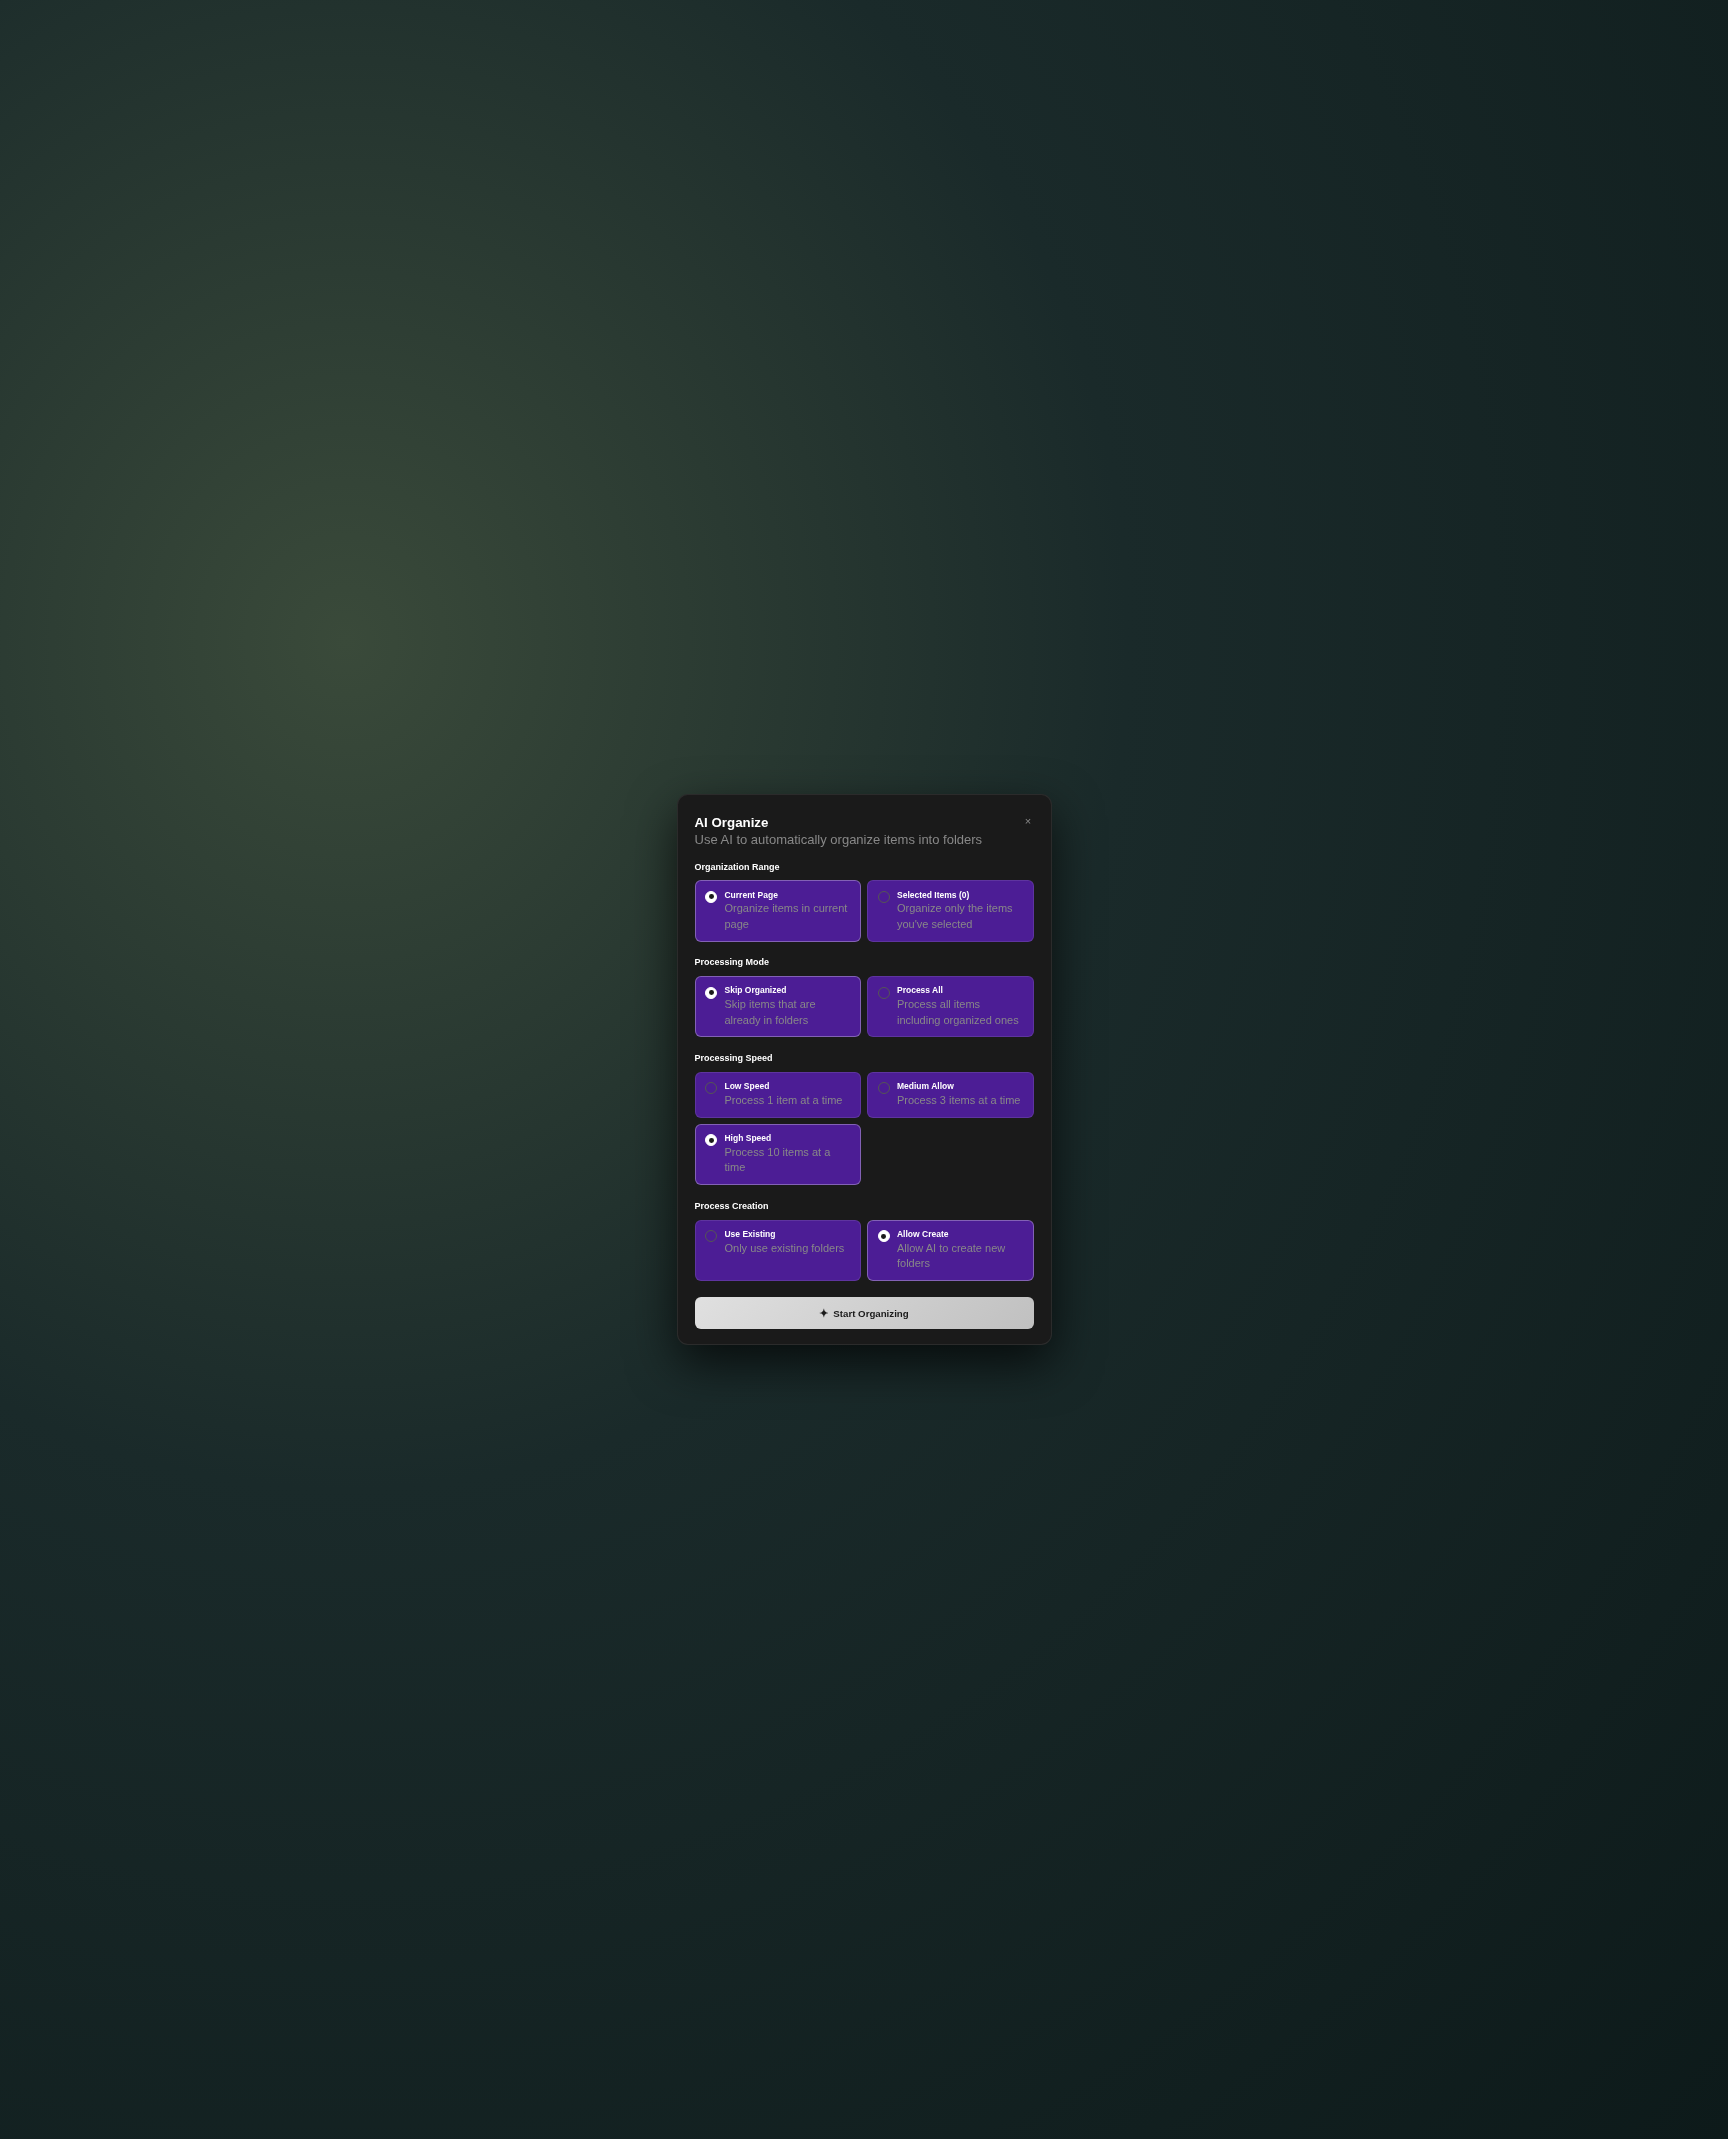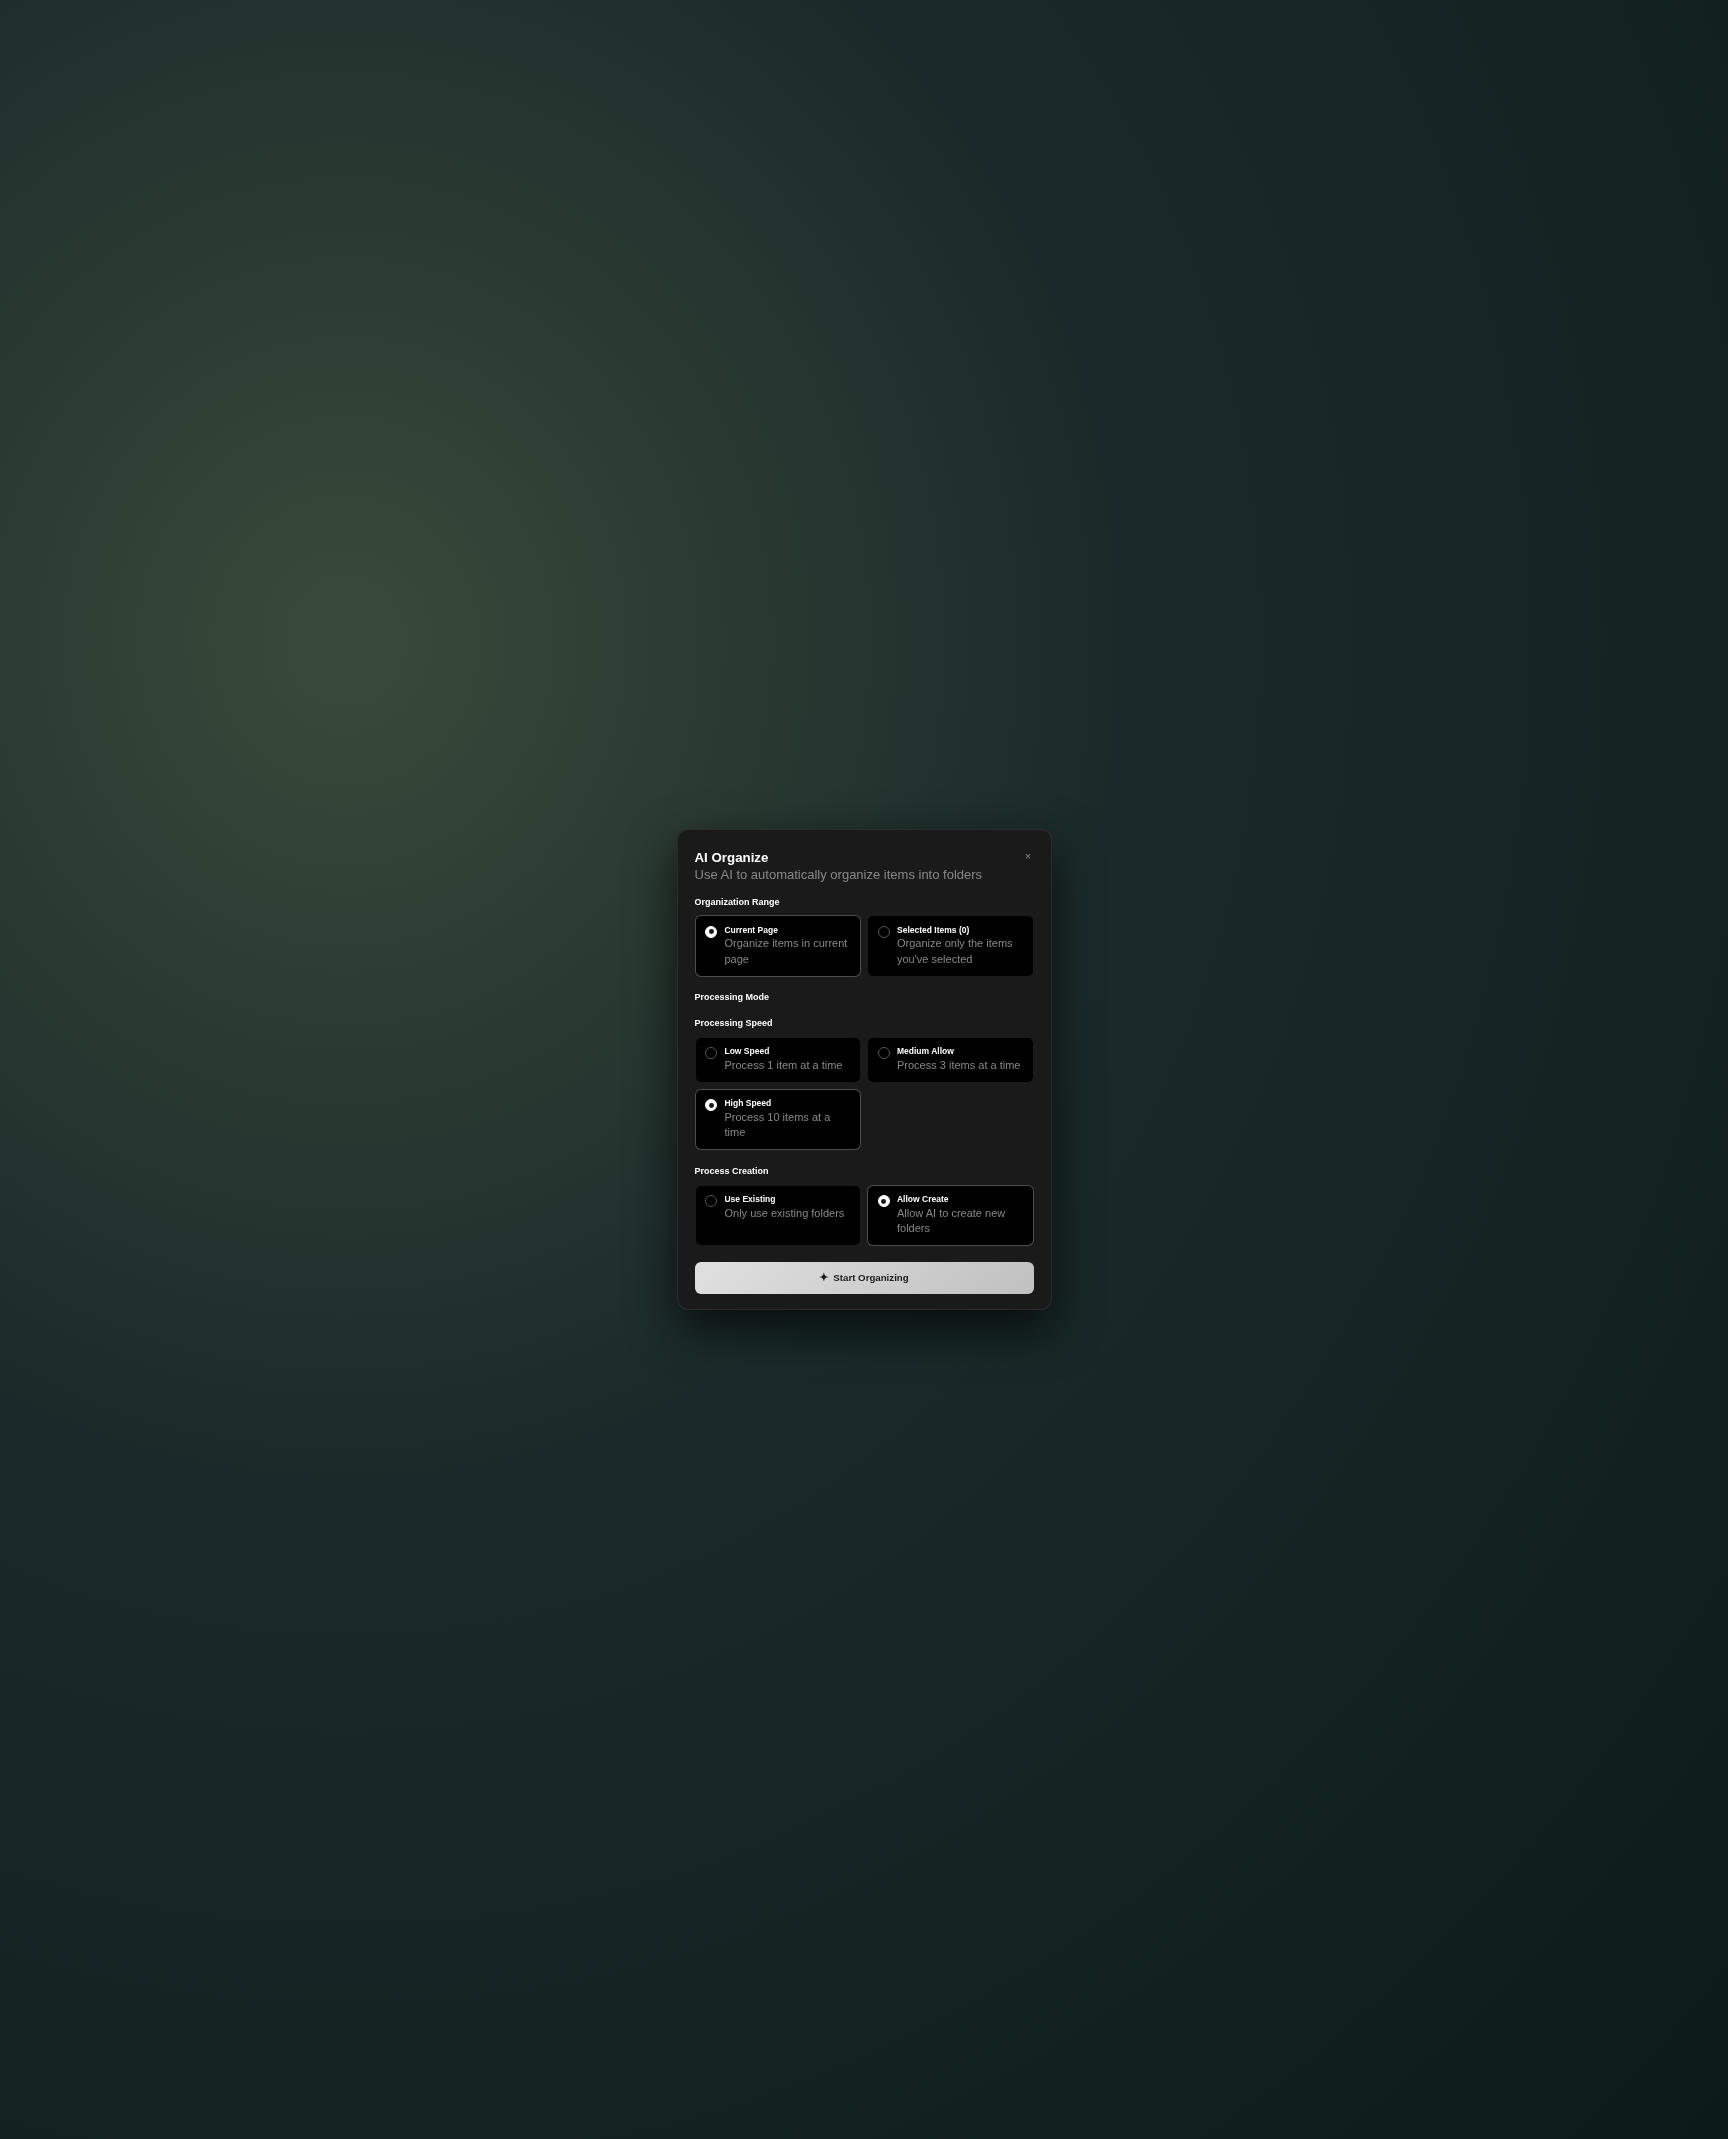--- a/index.html
+++ b/index.html
@@ -65,21 +65,21 @@
       margin-bottom: 15.7px;
     }
 
     .options-grid {
       display: grid;
       grid-template-columns: 1fr 1fr;
       gap: 6px;
     }
 
     .option-card {
-      background: #000000;
+      background: #4c1d95;
       border: 0.6px solid rgba(255,255,255,0.1);
       border-radius: 6px;
       padding: 8.5px 9.7px;
       display: flex;
       align-items: flex-start;
       gap: 7.3px;
       cursor: pointer;
       transition: border-color 0.15s;
     }
 
@@ -183,20 +183,38 @@
         <div class="option-text">
           <div class="option-label">Selected Items (0)</div>
           <div class="option-desc">Organize only the items you've selected</div>
         </div>
       </div>
     </div>
   </div>
 
   <div class="section">
     <div class="section-title">Processing Mode</div>
+    <div class="options-grid">
+      <div class="option-card selected">
+        <div class="radio-outer">
+          <div class="radio-inner"></div>
+        </div>
+        <div class="option-text">
+          <div class="option-label">Skip Organized</div>
+          <div class="option-desc">Skip items that are already in folders</div>
+        </div>
+      </div>
+      <div class="option-card">
+        <div class="radio-outer"></div>
+        <div class="option-text">
+          <div class="option-label">Process All</div>
+          <div class="option-desc">Process all items including organized ones</div>
+        </div>
+      </div>
+    </div>
   </div>
 
   <div class="section">
     <div class="section-title">Processing Speed</div>
     <div class="options-grid">
       <div class="option-card">
         <div class="radio-outer"></div>
         <div class="option-text">
           <div class="option-label">Low Speed</div>
           <div class="option-desc">Process 1 item at a time</div>

